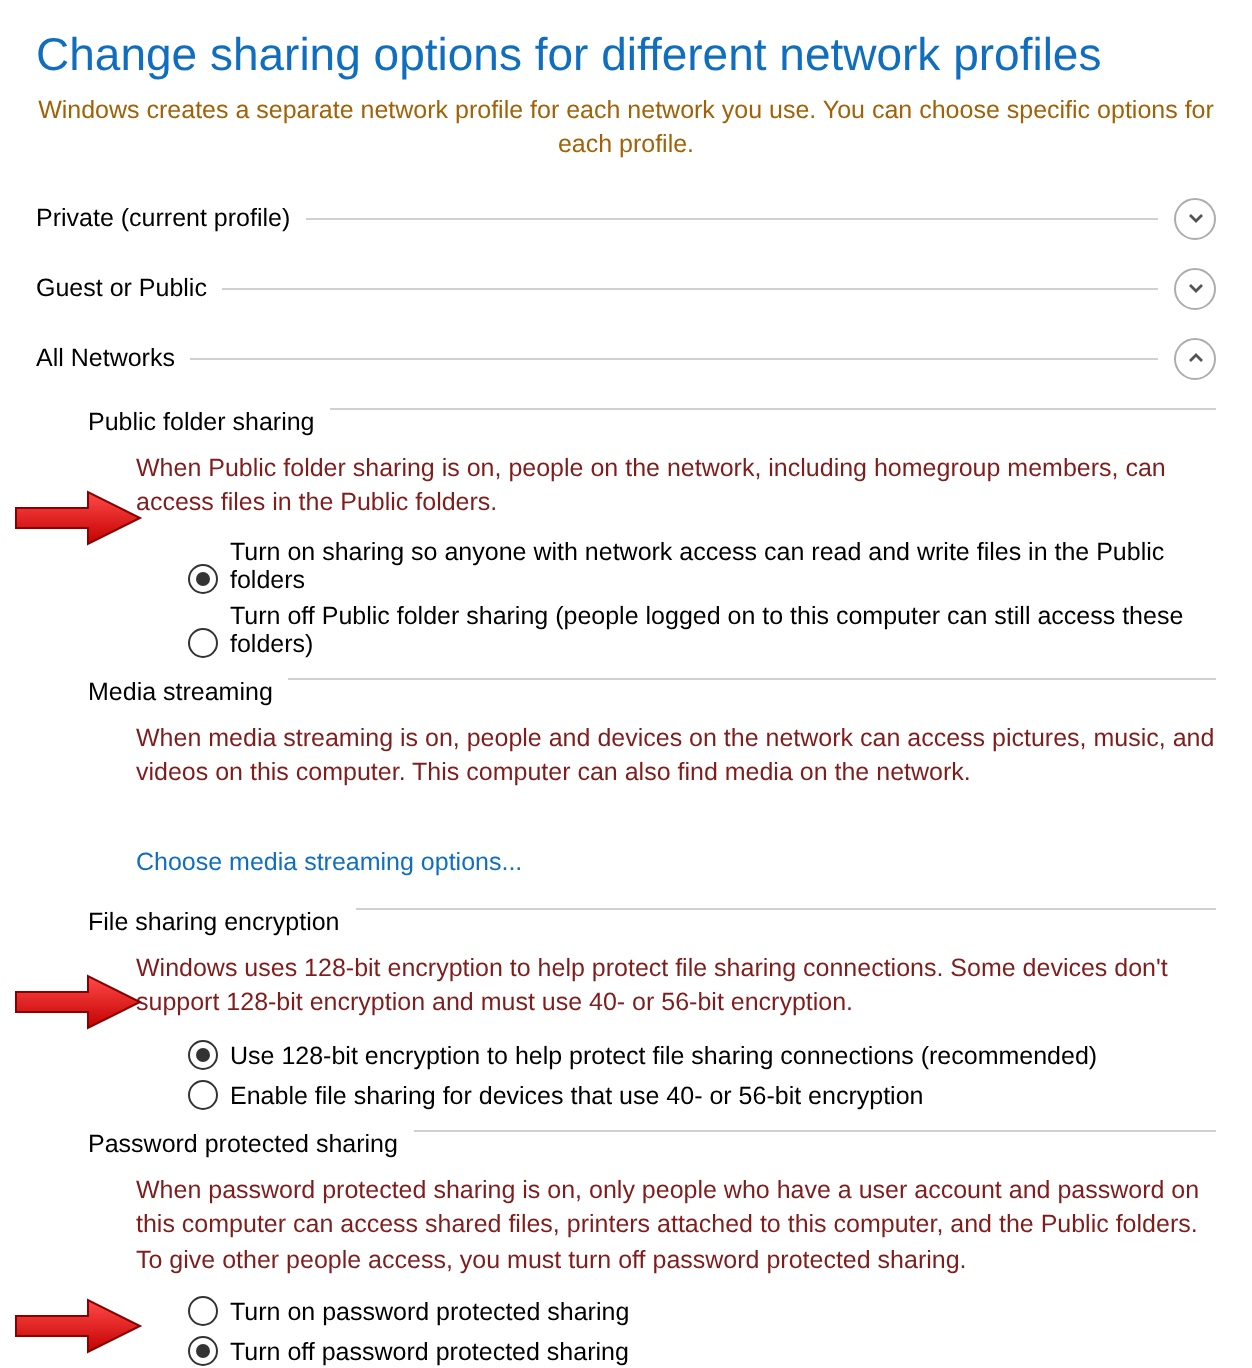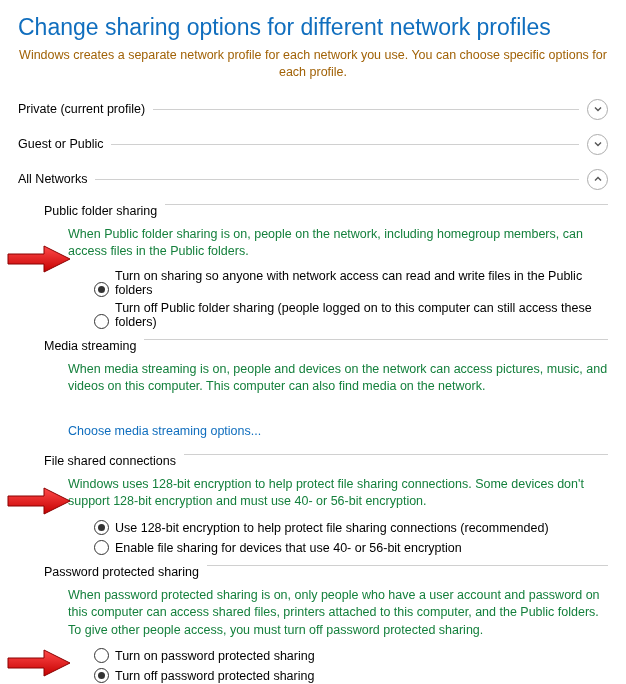--- a/index.html
+++ b/index.html
@@ -70,21 +70,21 @@
   }
   .section-heading-rule {
     flex: 1 1 auto;
     border-bottom: 1px solid #d0d0d0;
     height: 0;
   }
 
   .section-body {
     margin: 0 0 8px 50px;
     line-height: 1.4;
-    color: #15803d;
+    color: #7f1d1d;
   }
 
   .radio-group { margin: 8px 0 4px 76px; }
   .radio-item {
     display: flex;
     align-items: flex-end;
     margin: 0 0 4px 0;
     cursor: pointer;
   }
   .radio-circle {
@@ -183,21 +183,21 @@
   
   <div class="section-heading-row">
     <span class="section-heading-label">Media streaming</span>
     <span class="section-heading-rule"></span>
   </div>
   <div class="section-body">When media streaming is on, people and devices on the network can access pictures, music, and videos on this computer. This computer can also find media on the network.</div>
   <span class="link">Choose media streaming options...</span>
 
   
   <div class="section-heading-row">
-    <span class="section-heading-label">File shared connections</span>
+    <span class="section-heading-label">File sharing encryption</span>
     <span class="section-heading-rule"></span>
   </div>
   <div class="section-body">Windows uses 128-bit encryption to help protect file sharing connections. Some devices don't support 128-bit encryption and must use 40- or 56-bit encryption.</div>
   <div class="radio-group">
     <div class="radio-item">
       <span class="radio-circle checked"></span>
       <span class="radio-label">Use 128-bit encryption to help protect file sharing connections (recommended)</span>
     </div>
     <div class="radio-item">
       <span class="radio-circle"></span>

